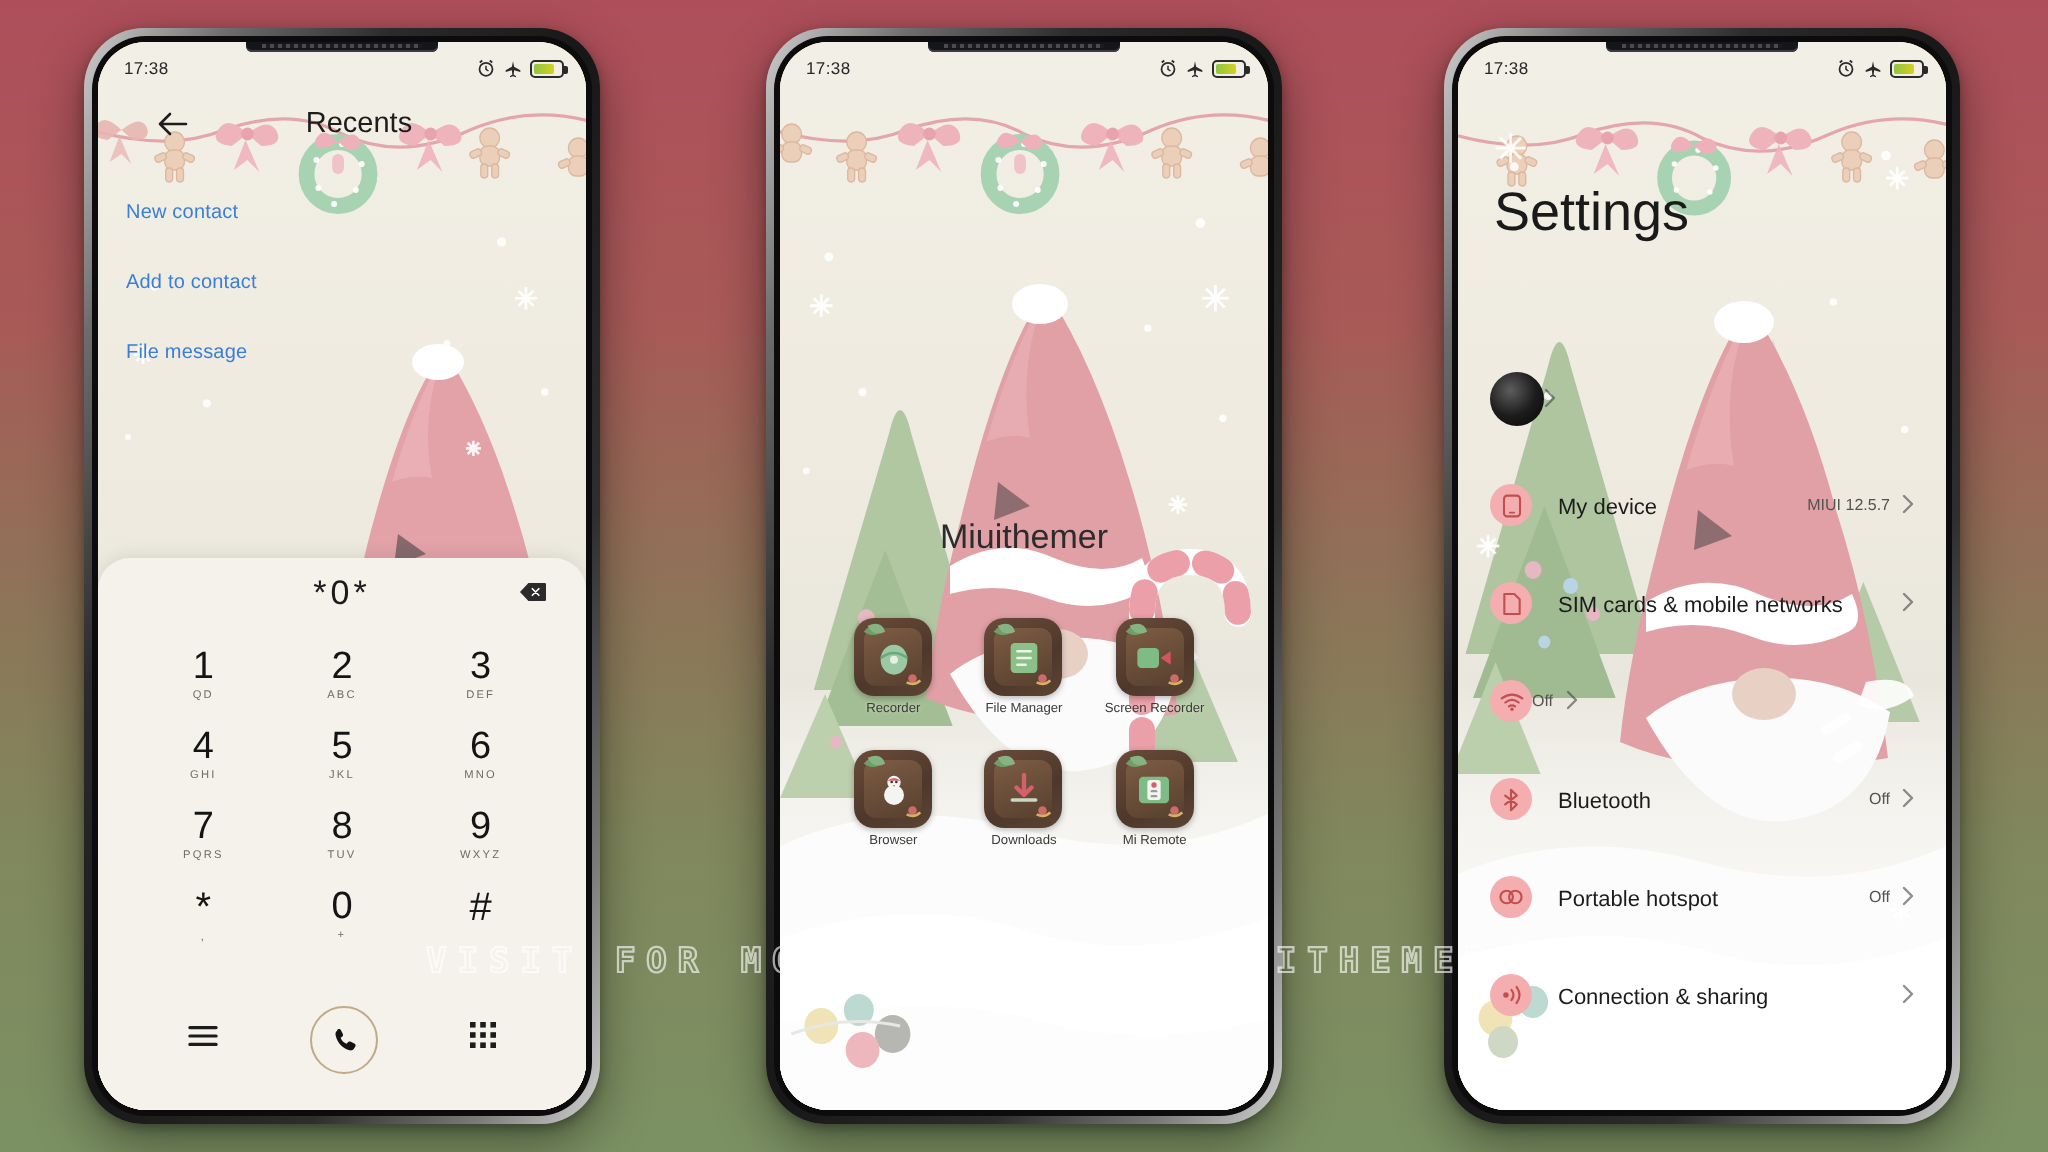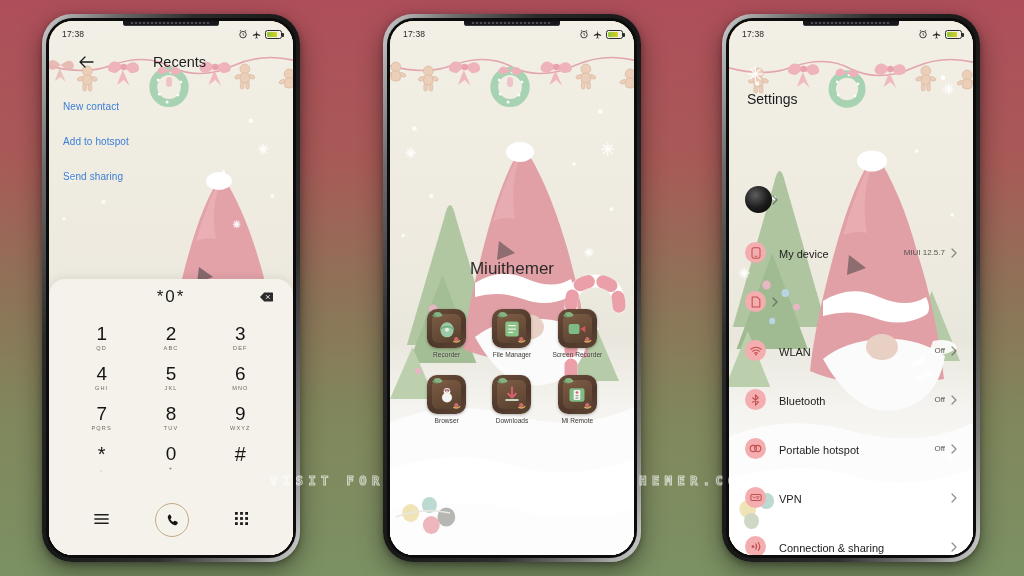--- a/index.html
+++ b/index.html
@@ -119,21 +119,21 @@
   .app-ico { width:39px; height:39px; margin:0 auto; border-radius:10px; position:relative;
              background:linear-gradient(150deg,#6a4c3a,#4e382b 60%,#5d4434);
              box-shadow:0 1px 3px rgba(0,0,0,.28); overflow:visible; }
   .app-ico .inner { position:absolute; inset:5px; border-radius:6px; display:flex;
                     align-items:center; justify-content:center; overflow:hidden; }
   .app-ico .holly { position:absolute; width:100%; height:100%; left:0; top:0; }
   .app-lbl { font-size:6.6px; color:#3c3a36; margin-top:3px; line-height:1.25;
              text-shadow:0 0 2px rgba(255,255,255,.55); }
 
   
-  .set-title { position:absolute; top:70px; left:18px; font-size:14px; color:#1a1a1a; z-index:20; }
+  .set-title { position:absolute; top:70px; left:18px; font-size:27px; color:#1a1a1a; z-index:20; }
   .searchbar { position:absolute; top:112px; left:18px; right:18px; height:27px;
                border:1px solid #e2b9bd; border-radius:14px; z-index:20;
                display:flex; align-items:center; gap:7px; padding:0 12px;
                background:rgba(255,255,255,.16); }
   .searchbar .ph { font-size:10.5px; color:#6d6a66; }
   .setlist { position:absolute; top:150px; left:0; right:0; bottom:0; z-index:20; padding:0 16px; overflow:hidden; }
   .setrow { display:flex; align-items:center; height:49px; }
   .setrow.tall { height:57px; }
   .sicon { width:21px; height:21px; border-radius:50%; background:#f4aeb0;
            display:flex; align-items:center; justify-content:center; flex:0 0 auto; }
@@ -144,21 +144,21 @@
   .stxt .t.big { font-size:11.5px; }
   .stxt .sub { font-size:7.6px; color:#5b5954; margin-top:2px; white-space:nowrap; }
   .sval { font-size:8px; color:#55534f; margin-right:6px; }
   .chev { flex:0 0 auto; opacity:.62; }
 
   
   .watermark {
     position:absolute; left:0; right:0; top:466px; height:30px; z-index:60;
     display:flex; align-items:center; justify-content:center;
     font-family:"DejaVu Sans Mono", monospace;
-    font-size:12px; letter-spacing:5.5px; font-weight:bold;
+    font-size:17px; letter-spacing:5.5px; font-weight:bold;
     color:transparent;
     -webkit-text-stroke:1.1px rgba(255,255,255,.62);
     white-space:nowrap;
     pointer-events:none;
   }
 </style>
 </head>
 <body>
 
 <div class="phone p1">
@@ -309,22 +309,22 @@
           <span class="back-arrow">
             <svg width="16" height="14" viewBox="0 0 16 14">
                 <path d="M7 2 2 7l5 5M2 7h13" stroke="#1d1d1d" stroke-width="1.3" fill="none" stroke-linecap="round" stroke-linejoin="round"></path>
               </svg>
           </span>
           <span class="p1-title">Recents</span>
         </div>
 
         <div class="p1-links">
           <div>New contact</div>
-          <div>Add to hotspot</div>
-          <div>Send sharing</div>
+          <div>Add to contact</div>
+          <div>File message</div>
         </div>
 
         <div class="dialpanel">
           <div class="num-row">
             <span class="num-display">*0*</span>
             <span class="backspace">
               <svg width="13" height="10" viewBox="0 0 20 14">
                   <path d="M6.5 0H19a1 1 0 0 1 1 1v12a1 1 0 0 1-1 1H6.5L0 7z" fill="#2b2b2b"></path>
                   <path d="M9.5 4.5 14.5 9.5M14.5 4.5 9.5 9.5" stroke="#fff" stroke-width="1.3" stroke-linecap="round"></path>
                 </svg>
@@ -894,38 +894,38 @@
                   <path d="M1 1l4 4-4 4" stroke="#4a4a4a" stroke-width="1.2" fill="none" stroke-linecap="round" stroke-linejoin="round"></path>
                 </svg></span>
           </div>
 
           <div class="setrow">
             <span class="sicon">
                 <svg width="10" height="12" viewBox="0 0 12 15">
                   <path d="M1.2 1.2h6.2l3.4 3.4v9.2H1.2z" fill="none" stroke="#c0504f" stroke-width="1.3" stroke-linejoin="round"></path>
                 </svg>
               </span>
+            <span class="stxt"><span class="t">SIM cards &amp; mobile networks</span></span>
             <span class="sval"></span>
             <span class="chev"><svg width="6" height="10" viewBox="0 0 6 10">
                   <path d="M1 1l4 4-4 4" stroke="#4a4a4a" stroke-width="1.2" fill="none" stroke-linecap="round" stroke-linejoin="round"></path>
                 </svg></span>
           </div>
 
           <div class="setrow">
             <span class="sicon">
                 <svg width="12" height="10" viewBox="0 0 14 11">
                   <g fill="none" stroke="#c0504f" stroke-width="1.25" stroke-linecap="round">
                     <path d="M1 3.4Q7 -1 13 3.4"></path>
                     <path d="M3.1 5.8Q7 2.8 10.9 5.8"></path>
                     <path d="M5.2 8.1Q7 6.8 8.8 8.1"></path>
                   </g>
                   <circle cx="7" cy="9.7" r="1" fill="#c0504f"></circle>
                 </svg>
               </span>
-            <span class="stxt"><span class="t">WLAN</span></span>
             <span class="sval">Off</span>
             <span class="chev"><svg width="6" height="10" viewBox="0 0 6 10">
                   <path d="M1 1l4 4-4 4" stroke="#4a4a4a" stroke-width="1.2" fill="none" stroke-linecap="round" stroke-linejoin="round"></path>
                 </svg></span>
           </div>
 
           <div class="setrow">
             <span class="sicon">
                 <svg width="9" height="12" viewBox="0 0 10 14">
                   <path d="M5 1v12l3.4-3.4L1.6 4.4M5 13V1l3.4 3.4L1.6 9.6" fill="none" stroke="#c0504f" stroke-width="1.25" stroke-linejoin="round" stroke-linecap="round"></path>
@@ -945,33 +945,20 @@
                   <circle cx="10" cy="5" r="3.6" fill="none" stroke="#c0504f" stroke-width="1.25"></circle>
                 </svg>
               </span>
             <span class="stxt"><span class="t">Portable hotspot</span></span>
             <span class="sval">Off</span>
             <span class="chev"><svg width="6" height="10" viewBox="0 0 6 10">
                   <path d="M1 1l4 4-4 4" stroke="#4a4a4a" stroke-width="1.2" fill="none" stroke-linecap="round" stroke-linejoin="round"></path>
                 </svg></span>
           </div>
 
-          <div class="setrow">
-            <span class="sicon">
-                <svg width="12" height="9" viewBox="0 0 14 10">
-                  <rect x="1" y="1.4" width="12" height="7.2" rx="1.6" fill="none" stroke="#c0504f" stroke-width="1.25"></rect>
-                  <path d="M3.6 4.2 5 5.8l1.4-1.6M8 4.2h2.6M8 5.8h2" stroke="#c0504f" stroke-width="1" fill="none" stroke-linecap="round"></path>
-                </svg>
-              </span>
-            <span class="stxt"><span class="t">VPN</span></span>
-            <span class="sval"></span>
-            <span class="chev"><svg width="6" height="10" viewBox="0 0 6 10">
-                  <path d="M1 1l4 4-4 4" stroke="#4a4a4a" stroke-width="1.2" fill="none" stroke-linecap="round" stroke-linejoin="round"></path>
-                </svg></span>
-          </div>
 
           <div class="setrow">
             <span class="sicon">
                 <svg width="12" height="11" viewBox="0 0 13 12">
                   <circle cx="3.2" cy="6" r="1.5" fill="#c0504f"></circle>
                   <g fill="none" stroke="#c0504f" stroke-width="1.2" stroke-linecap="round">
                     <path d="M6.2 3.2Q8.4 6 6.2 8.8"></path>
                     <path d="M9 1.6Q12.2 6 9 10.4"></path>
                   </g>
                 </svg>

